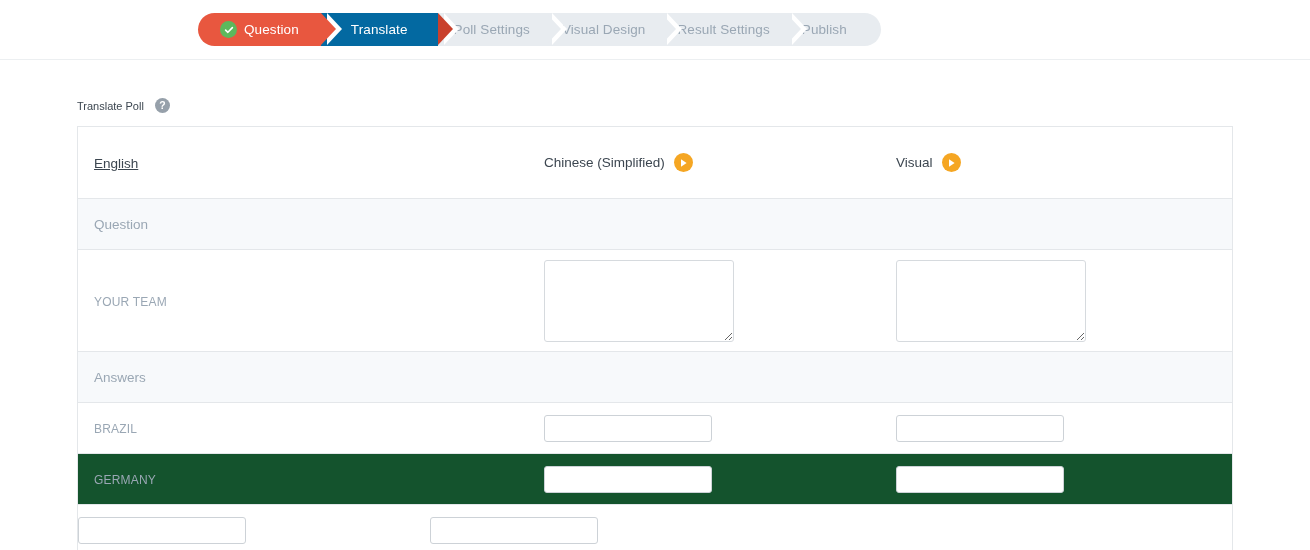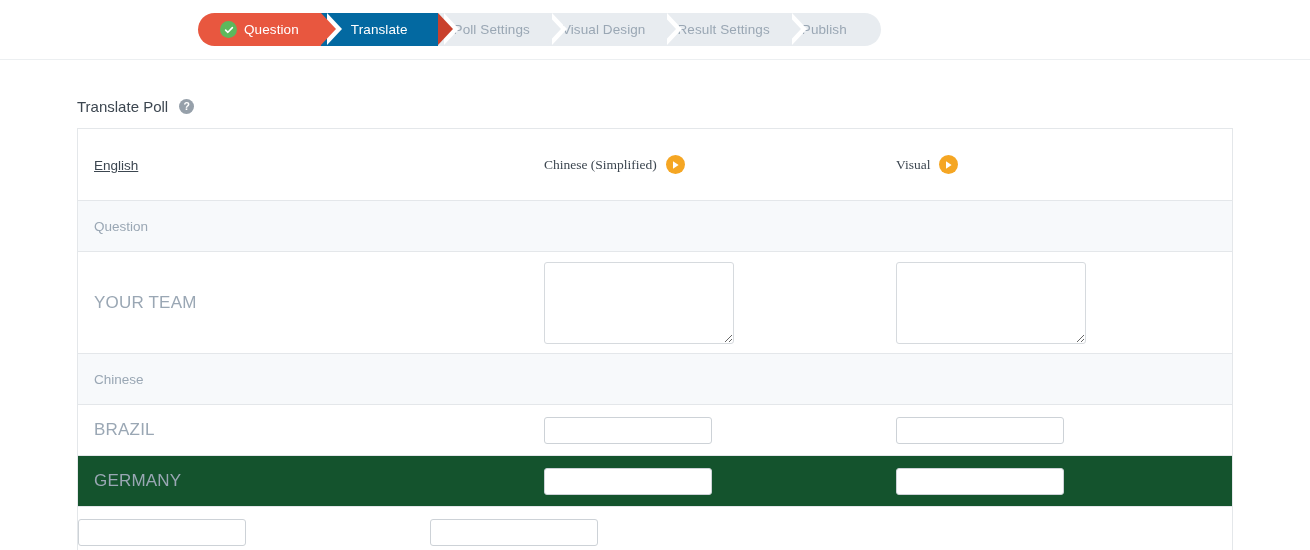--- a/index.html
+++ b/index.html
@@ -113,21 +113,21 @@
   .page-body {
     background: #ffffff;
     padding: 0;
   }
   .section-title-row {
     display: flex;
     align-items: center;
     margin: 38px 0 13px 77px;
   }
   .section-title {
-    font-size: 15px;
+    font-size: 11px;
     color: #3c4650;
   }
   .help-icon {
     width: 15px; height: 15px;
     border-radius: 50%;
     background: #96a0aa;
     color: #ffffff;
     font-size: 10.5px;
     font-weight: bold;
     display: inline-flex;
@@ -164,41 +164,40 @@
   .head-lang {
     font-size: 13.5px;
     color: #3c4650;
     text-decoration: underline;
   }
   .head-lang-tr {
     display: inline-flex;
     align-items: center;
     font-size: 13.5px;
     color: #3c4650;
-    font-family: Liberation Serif, serif;
   }
   .play-icon {
     width: 19px; height: 19px;
     border-radius: 50%;
     background: #f5a623;
     display: inline-flex;
     align-items: center;
     justify-content: center;
     margin-left: 9px;
     cursor: pointer;
     flex: 0 0 auto;
   }
   .play-icon svg { display: block; }
 
   .section-label {
     font-size: 13.5px;
     color: #9aa7b4;
   }
   .item-label {
-    font-size: 17px;
+    font-size: 12px;
     color: #9aa7b4;
     letter-spacing: .2px;
   }
 
   textarea.tr-area {
     width: 190px;
     height: 82px;
     border: 1px solid #d6dade;
     border-radius: 3px;
     background: #ffffff;
@@ -289,21 +288,21 @@
       <div class="row q-row">
         <div class="col-a"><span class="item-label">YOUR TEAM</span></div>
         <div class="col-b">
           <textarea class="tr-area" style=""></textarea>
         </div>
         <div class="col-c">
           <textarea class="tr-area" style=""></textarea>
         </div>
       </div>
       <div class="row section">
-        <div class="col-a"><span class="section-label">Chinese</span></div>
+        <div class="col-a"><span class="section-label">Answers</span></div>
       </div>
       <div class="row">
         <div class="col-a"><span class="item-label">BRAZIL</span></div>
         <div class="col-b">
           <input type="text" class="tr-input" style="">
         </div>
         <div class="col-c">
           <input type="text" class="tr-input" style="">
         </div>
       </div>

